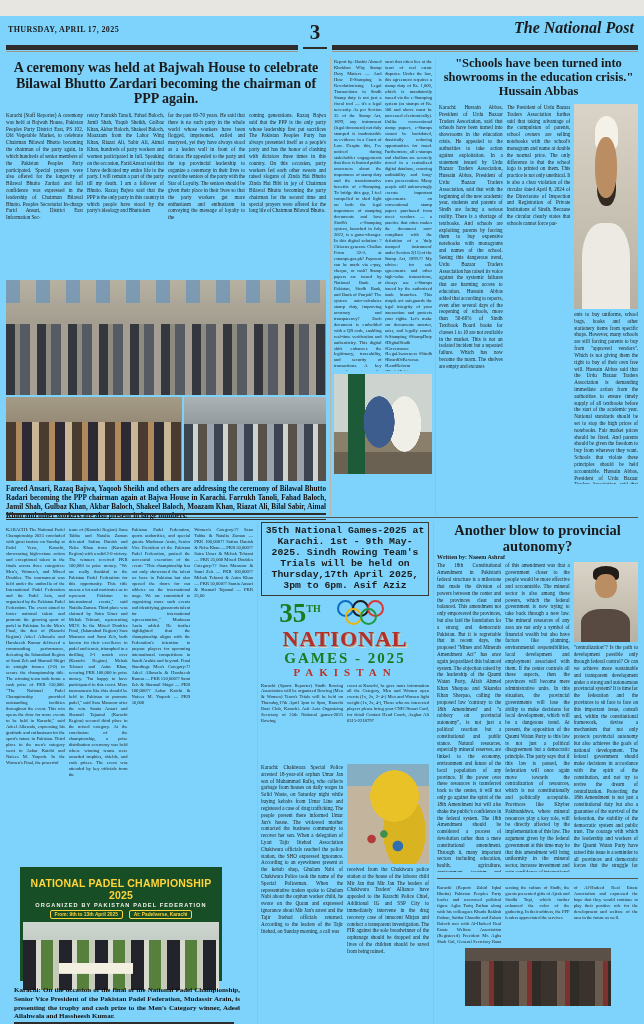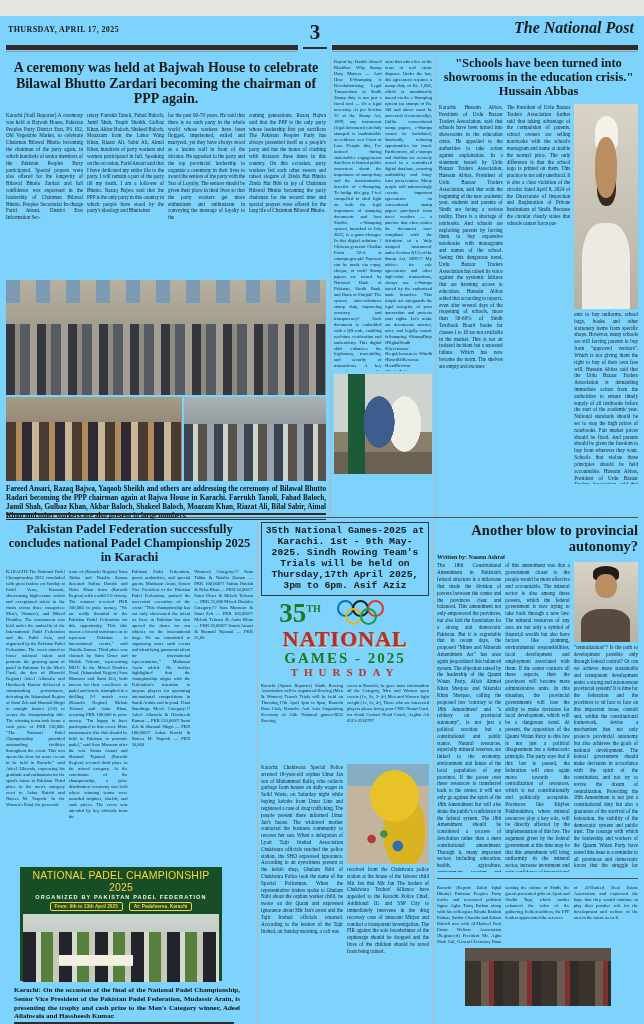--- a/index.html
+++ b/index.html
@@ -74,22 +74,22 @@
   .g35{color:#1c7a1f;font-weight:bold;font-size:27px;line-height:1;}
   .g35 sup{font-size:10px;}
   .rings{position:relative;width:74px;height:26px;display:inline-block;}
   .ring{position:absolute;width:13px;height:13px;border-radius:50%;border:2.4px solid;}
   .gnational{font-weight:bold;font-size:22px;letter-spacing:1px;color:#b3302a;
              text-shadow:1px 1px 0 #9b9890,2px 2px 0 #d8d4c8;line-height:1.05;}
   .ggames{font-weight:bold;font-size:15px;letter-spacing:2px;color:#1c7a1f;line-height:1.1;}
   .gcity{font-weight:bold;font-size:11px;letter-spacing:6px;color:#c03026;line-height:1.1;}
   
   .poster{background:#174e26;}
-  .poster-title{color:#ffd43b;font-weight:normal;font-size:10.5px;text-align:center;line-height:1.1;
-                padding-top:3px;letter-spacing:.2px;font-family:"Liberation Sans",sans-serif;}
+  .poster-title{color:#ffd43b;font-weight:bold;font-size:10.5px;text-align:center;line-height:1.1;
+                padding-top:11px;letter-spacing:.2px;font-family:"Liberation Sans",sans-serif;}
   .poster-sub{color:#f2f1ea;font-weight:bold;font-size:5.6px;text-align:center;letter-spacing:1.1px;
               font-family:"Liberation Sans",sans-serif;margin-top:1px;}
   .poster-tags{display:flex;justify-content:center;gap:6px;margin-top:2px;}
   .poster-tag{border:1px solid #ffd43b;color:#ffd43b;font-size:4.8px;font-weight:bold;
               padding:1px 4px;border-radius:2px;font-family:"Liberation Sans",sans-serif;}
   .byline{font-size:6px;font-weight:bold;}
 </style>
 </head>
 <body>
 
@@ -148,21 +148,20 @@
           <i class="p-beard"></i>
           <i class="p-face"></i>
           <i class="p-torso-light"></i>
         </div>
         <div class="coltxt" style="height:173px;">ents to buy uniforms, school bags, books and other stationery items from specific shops. However, many schools are still forcing parents to buy from "approved vendors". Which is not giving them the right to buy of their own free will. Hussain Abbas said that the Urdu Bazaar Traders Association is demanding immediate action from the authorities to ensure timely supply of all textbooks before the start of the academic year. National standards should be set to stop the high prices of notebooks. Fair market prices should be fixed. And parents should be given the freedom to buy from wherever they want. Schools that violate these principles should be held accountable. Hussain Abbas, President of Urdu Bazaar Traders Association, said that we believe that education is not a brand and does not require people to learn. If we can regulate the prices of food for daily life, then why not the price of education, which is the future of our children? This is not just a policy failure but a moral failure. The time has come to provide educa-tion.</div>
       </div>
     </div>
   </div>
 
   <div style="position:absolute;left:6px;top:506px;width:247px;">
-    <div class="headline" style="font-size:12.5px;">Pakistan Padel Federation successfully concludes national Padel Championship 2025 in Karachi</div>
     <div class="colwrap" style="height:290px;margin-top:5px;">
       <div class="coltxt tiny">KARACHI: The National Padel Championship 2025 concluded with great fanfare on Sunday at Padel Verse, Karachi, showcasing high-octane action and exceptional talent in the finals across three categories: Men's, Women's, and Mixed Doubles. The tournament was held under the umbrella of the International Padel Federation and the Padel Asia, and organized by the Pakistan Padel Federation. The event aimed to foster national talent and promote the growing sport of padel in Pakistan. In the Men's Final, the duo of (Karachi Region) Adeel Allawala and Harsheesh Kumar delivered a commanding performance, defeating the Islamabad Region of Sami Zeh and Shamail Shigri in straight frames (2-0) to secure the championship title. The winning team took home a cash prize of PKR 150,000. "The National Padel Championship provided outstanding facilities throughout the event. This win opens the door for more events to be held in Karachi," said Adeel Allawala, expressing his gratitude and enthusiasm for the sport's future in Pakistan. Third place in the men's category went to Azhar Katchi and Nafees M. Yaqoob. In the Women's Final, the powerful</div>
       <div class="coltxt tiny">team of (Karachi Region) Sana Tabba and Natalia Zaman defeated Safina Danish and Neha Khan from (Karachi Region) with a solid 2-0 victory. The winners received PKR 100,000 in prize money. "We are really thankful to the Pakistan Padel Federation for this opportunity. This title means a lot and motivates us to represent Pakistan in international events," said Natalia Zaman. Third place was claimed by Saira Umer and Mehak Tehrani, representing MUV. In the Mixed Doubles Final, (Islamabad Region) Sara Mansoor and Sami Zeb, both known for their excellence in padel and tennis, triumphed in a thrilling 2-1 match over (Karachi Region) Mehak Tehrani and Asim Khan, securing PKR 100,000 in prize money. "I'm happy to have participated in this event. More tournaments like this should be held in Pakistan to promote padel," said Sara Mansoor after the win. Samia Ansari and Shamail Tajamul (Karachi Region) secured third place in the mixed category. At the conclusion of the championship, a prize distribution ceremony was held where winning teams were awarded trophies, shields, and cash prizes. The event was attended by key officials from the</div>
       <div class="coltxt tiny">Pakistan Padel Federation, sports authorities, and special guests. Mudassar Arain, Senior Vice President of the Pakistan Padel Federation, praised the successful execution of the event: "This championship has not only showcased the talent we have in Pakistan but also opened the doors for our athletes on the international stage. We are committed to organizing more such events and identifying grassroots talent for international representation," Mudassar Arain added. He further highlighted that the championship aligns with the Federation's intention to prepare players for upcoming international competitions in Saudi Arabia and beyond. Final Standings Men's Category:?? Adeel Allawala &amp; Harsheesh Kumar — PKR 150,000?? Sami Zeh &amp; Shamail Shigri — PKR 100,000?? Azhar Katchi &amp; Nafees M. Yaqoob — PKR 50,000</div>
       <div class="coltxt tiny">Women's Category:?? Sana Tabba &amp; Natalia Zaman — PKR 100,000?? Safina Danish &amp; Neha Khan — PKR 50,000?? Saira Umer &amp; Mehak Tehrani — PKR 25,000 Mixed Doubles Category:?? Sara Mansoor &amp; Sami Zeb — PKR 100,000?? Mehak Tehrani &amp; Asim Khan — PKR 50,000?? Samia Ansari &amp; Shamail Tajamul — PKR 25,00</div>
     </div>
     <div class="poster" style="position:absolute;left:14px;top:345px;width:202px;height:114px;">
       <div class="poster-title">NATIONAL PADEL CHAMPIONSHIP 2025</div>
       <div class="poster-sub">ORGANIZED BY PAKISTAN PADEL FEDERATION</div>
       <div class="poster-tags">
@@ -183,40 +182,40 @@
         <span class="rings">
           <span class="ring" style="left:0;top:0;border-color:#0b6fc0;"></span>
           <span class="ring" style="left:15px;top:0;border-color:#1b1b1b;"></span>
           <span class="ring" style="left:30px;top:0;border-color:#d93a32;"></span>
           <span class="ring" style="left:8px;top:8px;border-color:#eeb211;"></span>
           <span class="ring" style="left:23px;top:8px;border-color:#1d9b47;"></span>
         </span>
       </div>
       <div class="gnational">NATIONAL</div>
       <div class="ggames">GAMES - 2025</div>
-      <div class="gcity">THURSDAY</div>
+      <div class="gcity">PAKISTAN</div>
     </div>
     <div class="colwrap" style="height:58px;margin-top:4px;">
       <div class="coltxt tiny">Karachi (Sports Reporter) Sindh Rowing Association will be organized Rowing (Men &amp; Women) Team's Trials will be held on Thursday,17th April 3pm to 8pm, Karachi Boat Club, Karachi. Asif Aziz Organizing Secretary of 35th National games-2025 Rowing</div>
       <div class="coltxt tiny">event at Karachi, he gave more information all the Category, Men and Women open events (1x, 2x, 2- 4-) Men and Women light weight (1x, 2x, 4-), Those who are interested players please bring your CNIC/Smart Card, for detail Contact Head Coach, Asghar Ali 0315-2218797</div>
     </div>
   </div>
 
   <div style="position:absolute;left:261px;top:744px;width:168px;">
     <div style="display:flex;gap:4px;margin-top:4px;height:216px;overflow:hidden;">
       <div class="coltxt" style="flex:1;">Karachi: Chakiwara Special Police arrested 18-year-old orphan Umar Jan son of Muhammad Rafiq, who collects garbage from houses on daily wages in Solid Waste, on Saturday night while buying kebabs from Umar Line and registered a case of drug trafficking. The people present there informed Umar Jan's house. The widowed mother contacted the business community to recover her son. When a delegation of Lyari Tajir Ittehad Association Chakiwara officials reached the police station, the SHO expressed ignorance. According to an eyewitness present at the kebab shop, Ghulam Nabi of Chakiwara Police took the name of the Special Policeman. When the representative traders spoke to Ghulam Nabi about the orphan worker child, he swore on the Quran and expressed ignorance about Mir Jan's arrest and the Tajir Ittehad officials returned. According to the leaders of the Tajir Ittehad, on Sunday morning, a call was</div>
       <div style="flex:1;overflow:hidden;">
         <div class="ph ph-worker" style="width:100%;height:100px;margin-bottom:2px;"></div>
         <div class="coltxt" style="height:112px;">received from the Chakiwara police station at the house of the laborer child Mir Jan that Mir Jan The leaders of Chakiwara Traders' Alliance have appealed to the Karachi Police Chief, Additional IG and SSP City to immediately intervene in the drug recovery case of innocent Mirjan and conduct a transparent investigation. The FIR against the sole breadwinner of the orphanage should be dropped and the lives of the children should be saved from being ruined.</div>
       </div>
     </div>
   </div>
 
   <div style="position:absolute;left:437px;top:506px;width:201px;">
-    <div class="headline" style="font-size:14.5px;text-align:right;">Another blow to provincial autonomy?</div>
+    <div class="headline" style="font-size:14.5px;">Another blow to provincial autonomy?</div>
     <div class="byline">Written by: Naeem Ashraf</div>
     <div class="colwrap" style="height:310px;margin-top:2px;">
       <div class="coltxt">The 18th Constitutional Amendment in Pakistan's federal structure is a milestone that made the division of powers between the center and the provinces clear and balanced. This amendment not only empowered the provinces, but also laid the foundation for a strong and democratic Pakistan. But it is regrettable that in recent days, the proposed "Mines and Minerals Amendment Act" has once again jeopardized this balanced system. The objection raised by the leadership of the Qaumi Watan Party, Aftab Ahmed Khan Sherpao and Sikandar Khan Sherpao, calling the proposed law 'contrary to the 18th Amendment' and "a robbery on provincial autonomy", is not just a political reaction but a constitutional and public stance. Natural resources, especially mineral reserves, are linked to the economy, environment and future of the local population of any province. If the power over these resources is transferred back to the center, it will not only go against the spirit of the 18th Amendment but will also shake the public's confidence in the federal system. The 18th Amendment should be considered a process of devolution rather than a mere constitutional amendment. Through it, many important sectors including education, health, agriculture, environment, tourism and natural resources were transferred to the provinces. The basic philosophy</div>
       <div class="coltxt">of this amendment was that a government closer to the people would be more effective and accountable. The mineral sector is also among these powers, which the federal government is now trying to take back through a new law. The mineral resources of any area are not only a symbol of financial wealth but also have factors like planning, environmental responsibilities, local development and employment associated with them. If the center controls all these aspects, then the provinces will become mere administrative units. In this situation, the provincial governments will lose the ability to make decisions for local development, which will be a dangerous trend. At present, the opposition of the Qaumi Watan Party to this law is not just a political disagreement but a democratic principle. The party says that if this law is passed, the federation will once again move towards the centralization of resources, which is not constitutionally and politically acceptable. Provinces like Khyber Pakhtunkhwa, where mineral resources play a key role, will be directly affected by the implementation of this law. The argument given by the federal government at this time may be that this amendment will bring uniformity in the mineral sector, increase investment and gain confidence of international investors. But the question is, are we willing to weaken the democratic structure at the cost of this</div>
       <div style="flex:1;overflow:hidden;">
         <div class="ph portrait" style="width:100%;height:80px;margin-bottom:2px;">
           <i class="p-hair"></i>
           <i class="p-face" style="top:14%;"></i>
           <i class="p-torso-dark"></i>
         </div>

